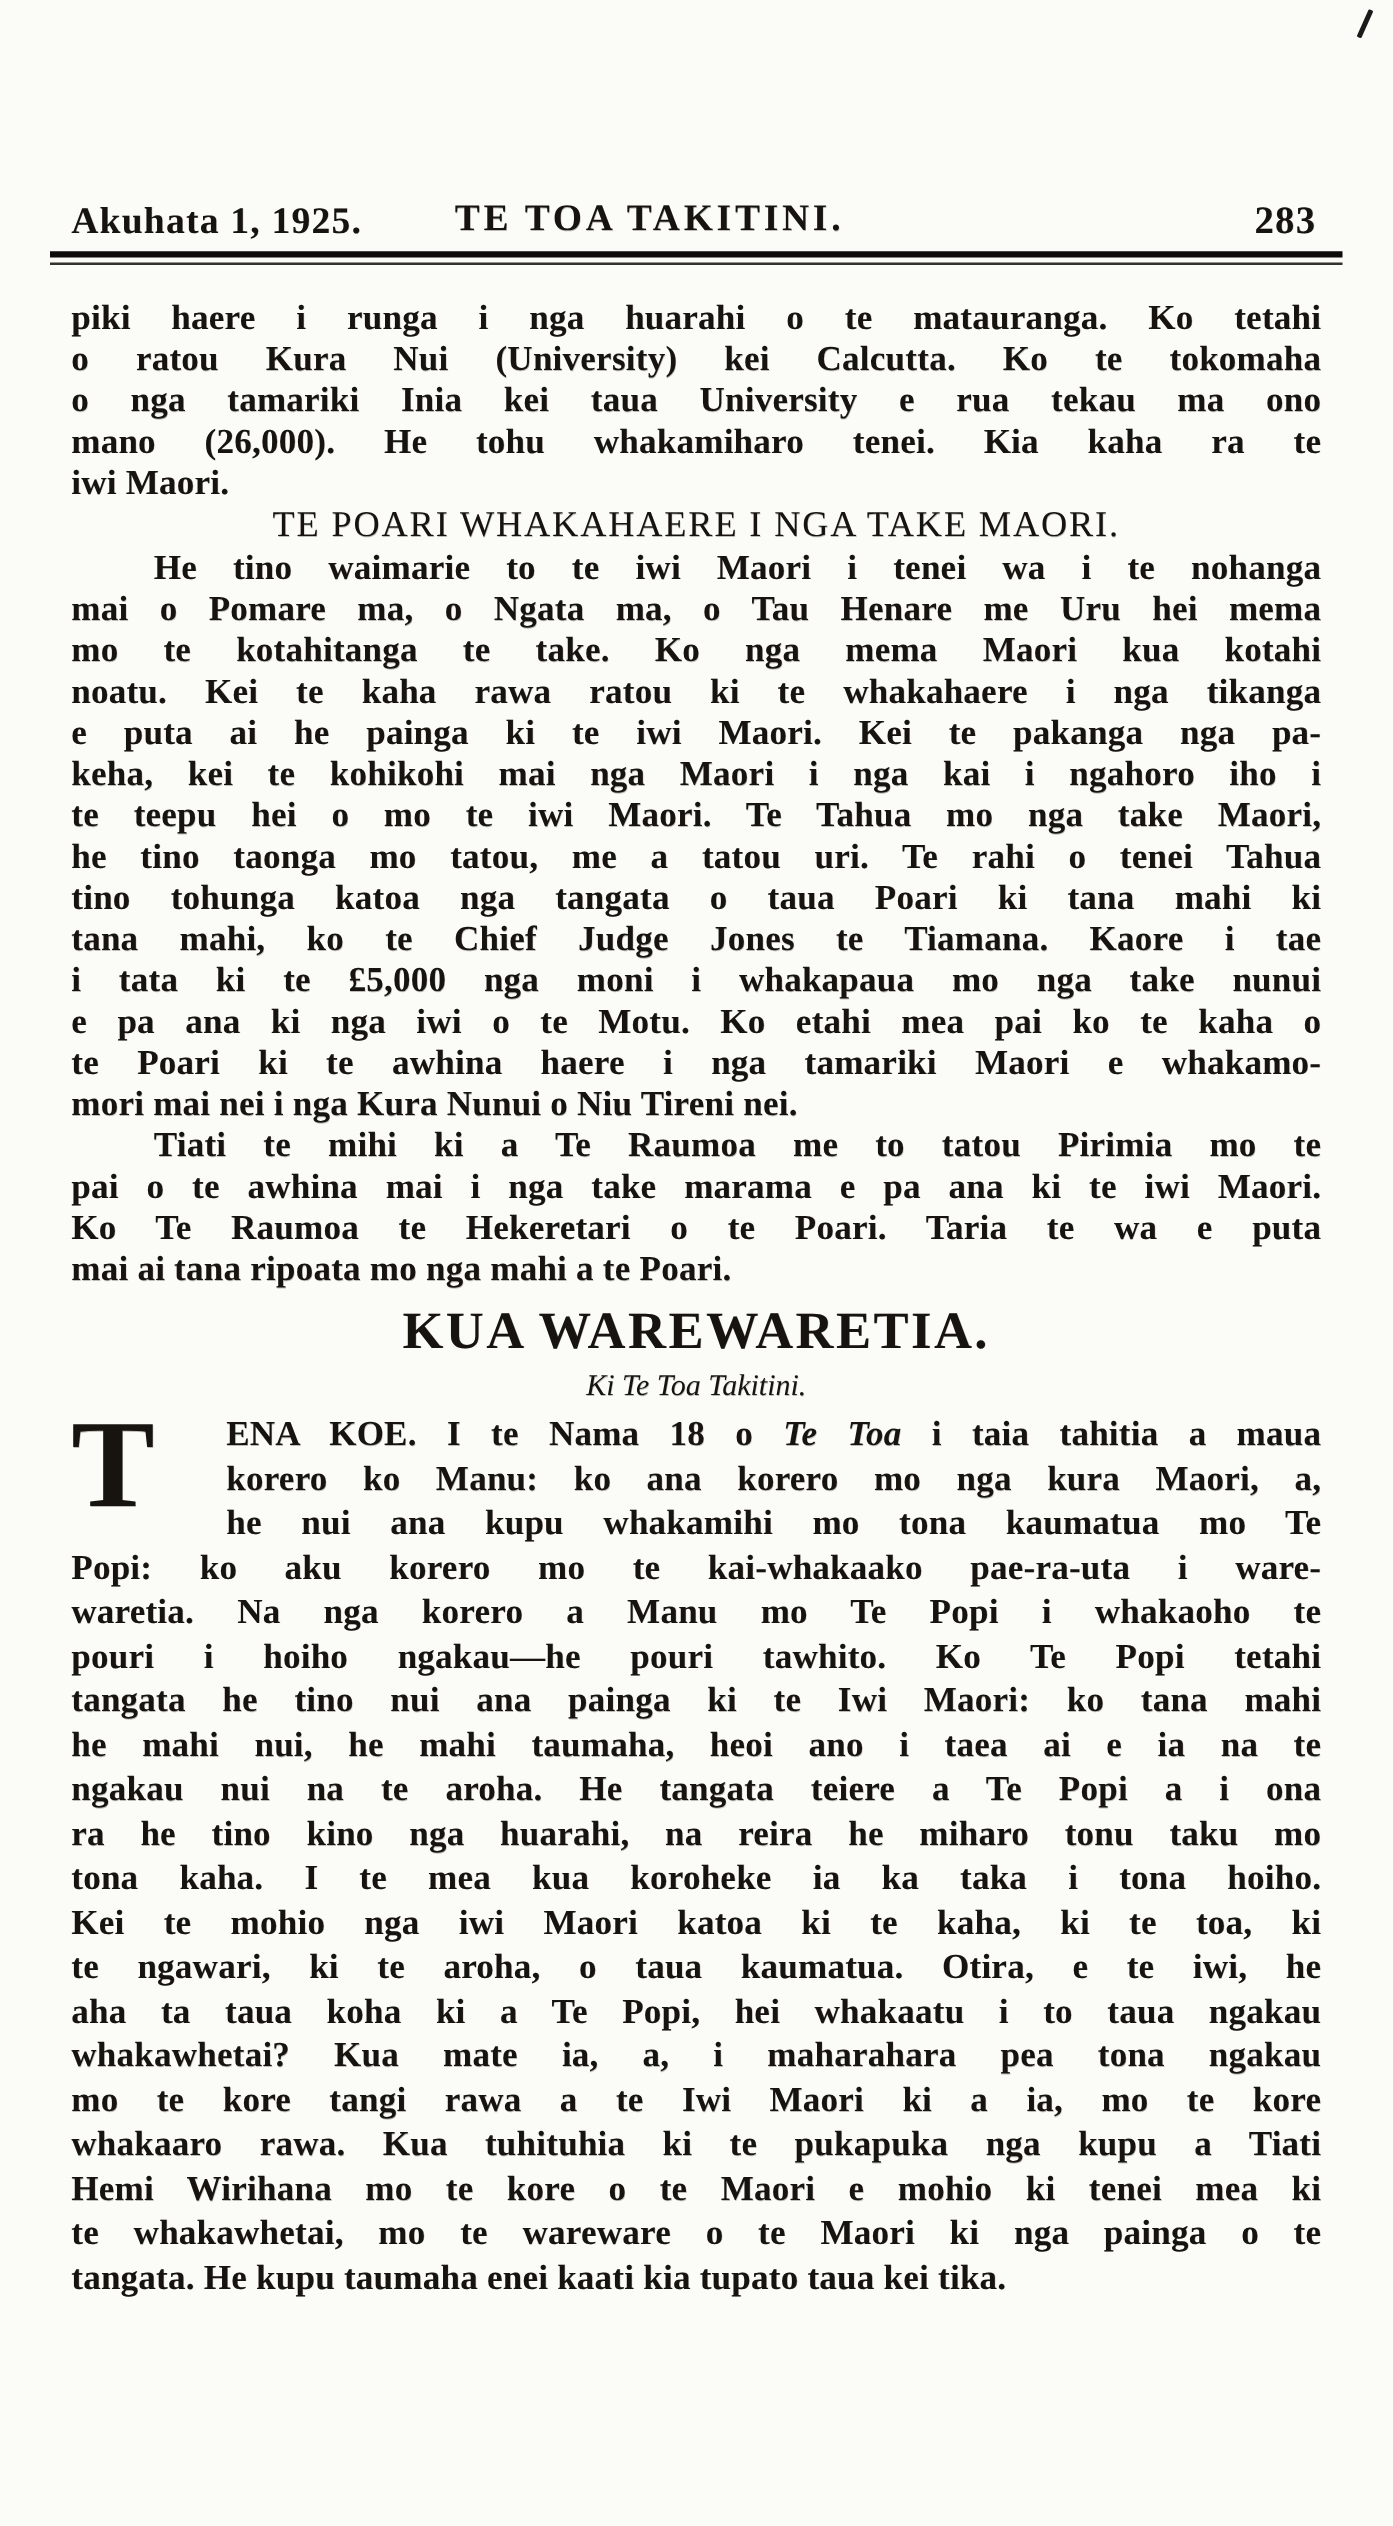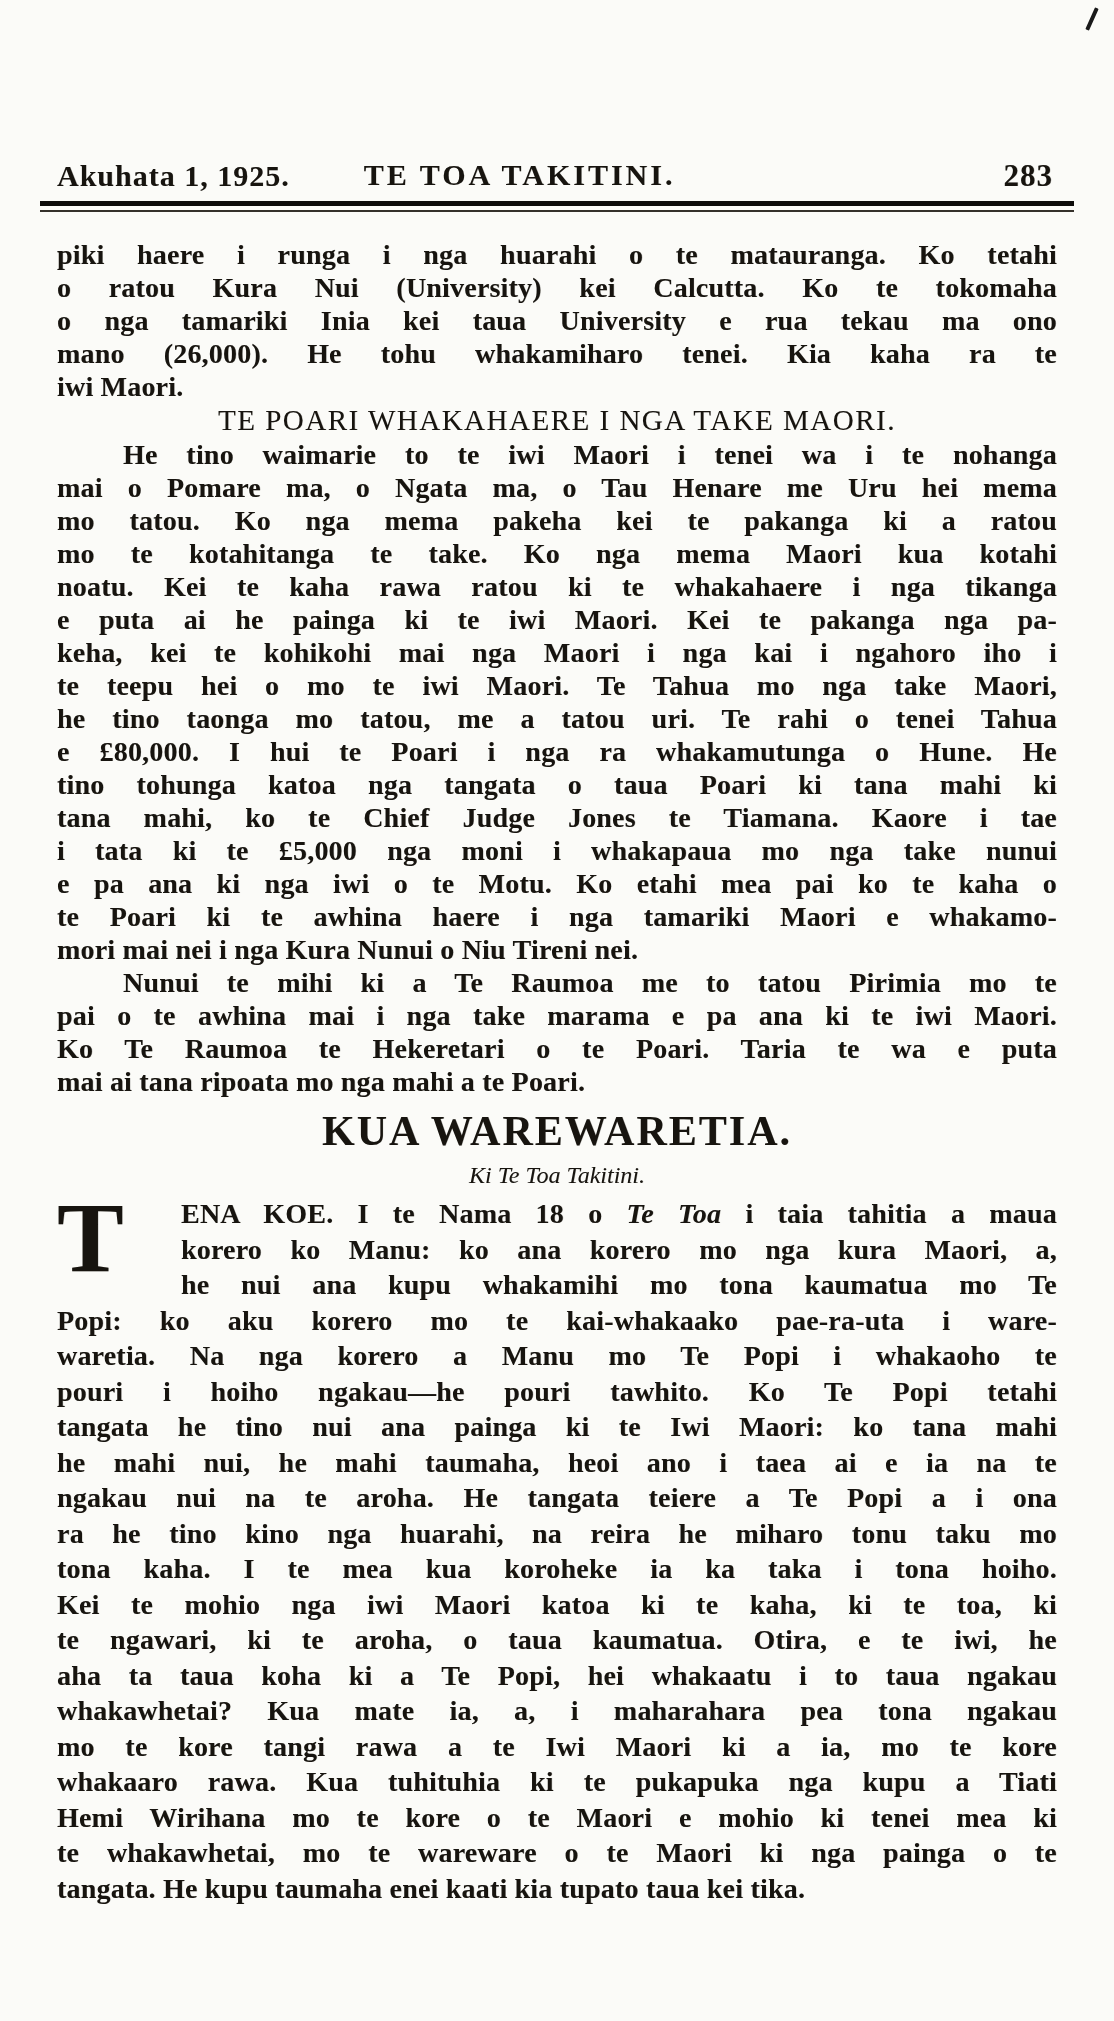--- a/index.html
+++ b/index.html
@@ -84,38 +84,36 @@
       <div class="tline">o nga tamariki Inia kei taua University e rua tekau ma ono</div>
       <div class="tline">mano (26,000). He tohu whakamiharo tenei. Kia kaha ra te</div>
       <div class="tline last">iwi Maori.</div>
     </section>
 
   <h2 class="sec-head">TE POARI WHAKAHAERE I NGA TAKE MAORI.</h2>
 
   <section class="para indent">
       <div class="tline">He tino waimarie to te iwi Maori i tenei wa i te nohanga</div>
       <div class="tline">mai o Pomare ma, o Ngata ma, o Tau Henare me Uru hei mema</div>
-      <div class="tline">mo tatou. Ko nga mema pakeha kei te pakanga ki a ratou</div>
       <div class="tline">mo te kotahitanga te take. Ko nga mema Maori kua kotahi</div>
       <div class="tline">noatu. Kei te kaha rawa ratou ki te whakahaere i nga tikanga</div>
       <div class="tline">e puta ai he painga ki te iwi Maori. Kei te pakanga nga pa-</div>
       <div class="tline">keha, kei te kohikohi mai nga Maori i nga kai i ngahoro iho i</div>
       <div class="tline">te teepu hei o mo te iwi Maori. Te Tahua mo nga take Maori,</div>
       <div class="tline">he tino taonga mo tatou, me a tatou uri. Te rahi o tenei Tahua</div>
-      <div class="tline">e £80,000. I hui te Poari i nga ra whakamutunga o Hune. He</div>
       <div class="tline">tino tohunga katoa nga tangata o taua Poari ki tana mahi ki</div>
       <div class="tline">tana mahi, ko te Chief Judge Jones te Tiamana. Kaore i tae</div>
       <div class="tline">i tata ki te £5,000 nga moni i whakapaua mo nga take nunui</div>
       <div class="tline">e pa ana ki nga iwi o te Motu. Ko etahi mea pai ko te kaha o</div>
       <div class="tline">te Poari ki te awhina haere i nga tamariki Maori e whakamo-</div>
       <div class="tline last">mori mai nei i nga Kura Nunui o Niu Tireni nei.</div>
     </section>
 
   <section class="para indent">
-      <div class="tline">Nunui te mihi ki a Te Raumoa me to tatou Pirimia mo te</div>
+      <div class="tline">Tiati te mihi ki a Te Raumoa me to tatou Pirimia mo te</div>
       <div class="tline">pai o te awhina mai i nga take marama e pa ana ki te iwi Maori.</div>
       <div class="tline">Ko Te Raumoa te Hekeretari o te Poari. Taria te wa e puta</div>
       <div class="tline last">mai ai tana ripoata mo nga mahi a te Poari.</div>
     </section>
 
   <h1 class="big-head">KUA WAREWARETIA.</h1>
 
   <div class="subtitle">Ki Te Toa Takitini.</div>
 
   <section class="para dropcap-para">

